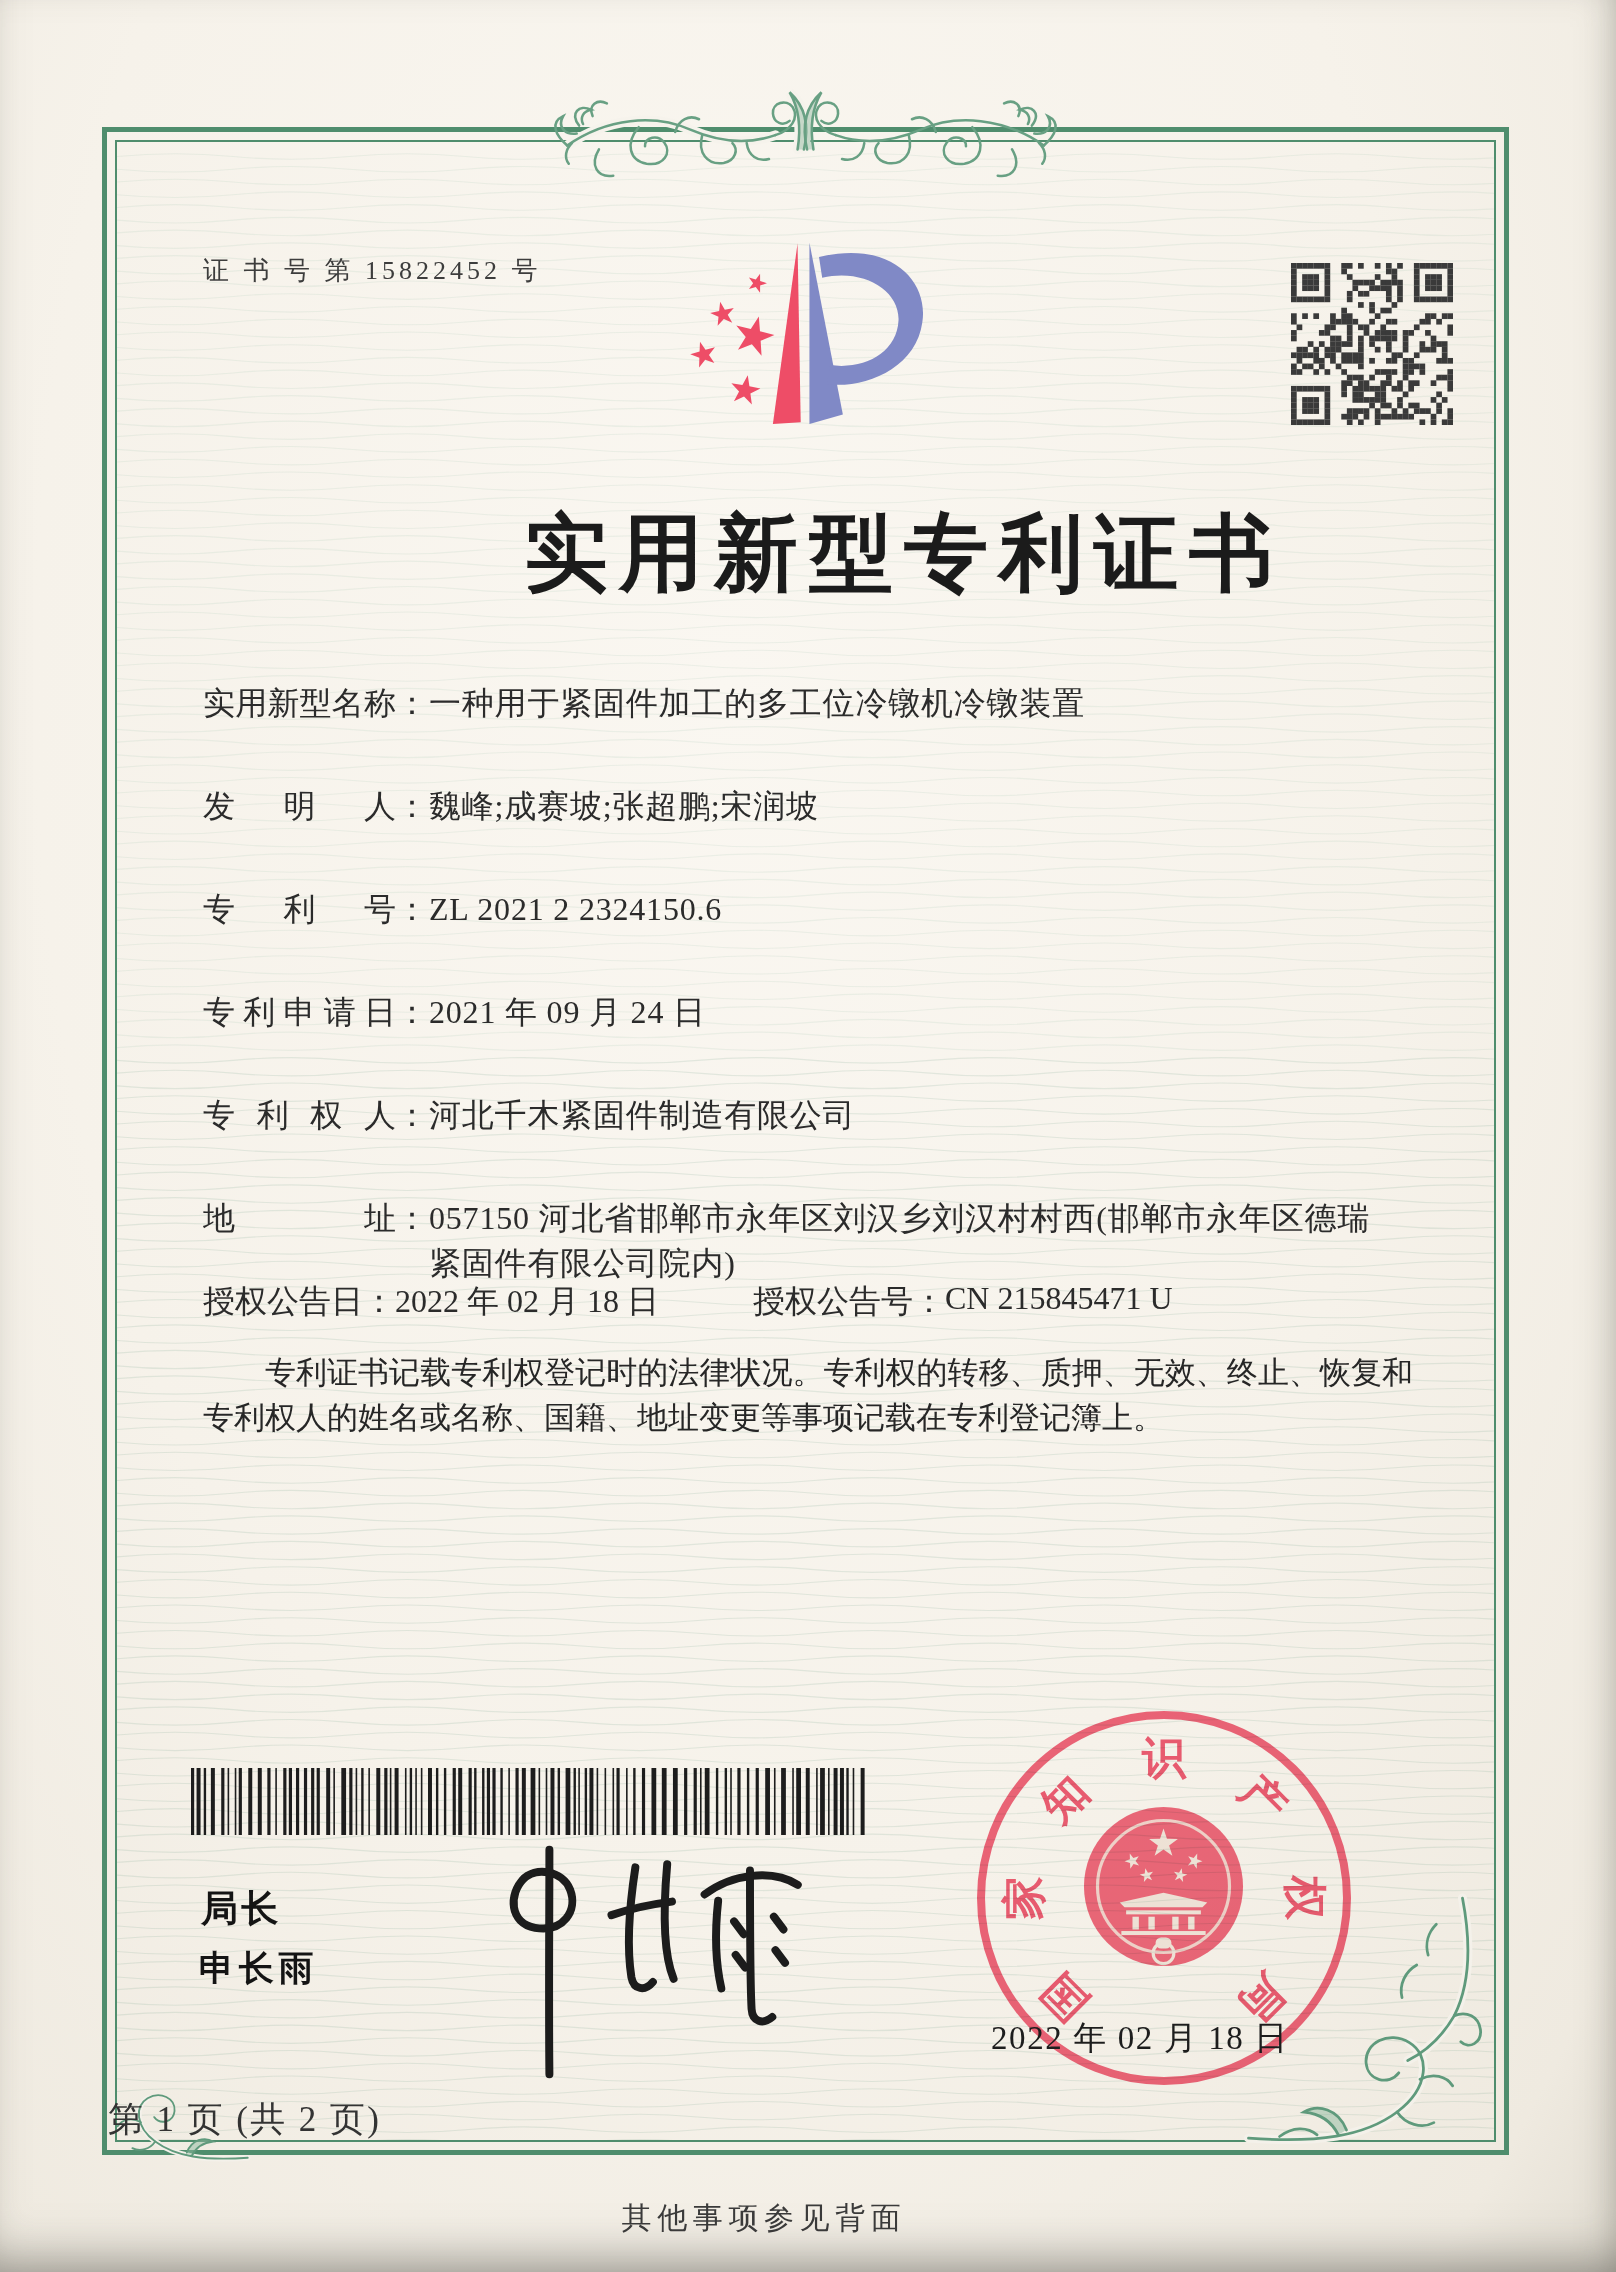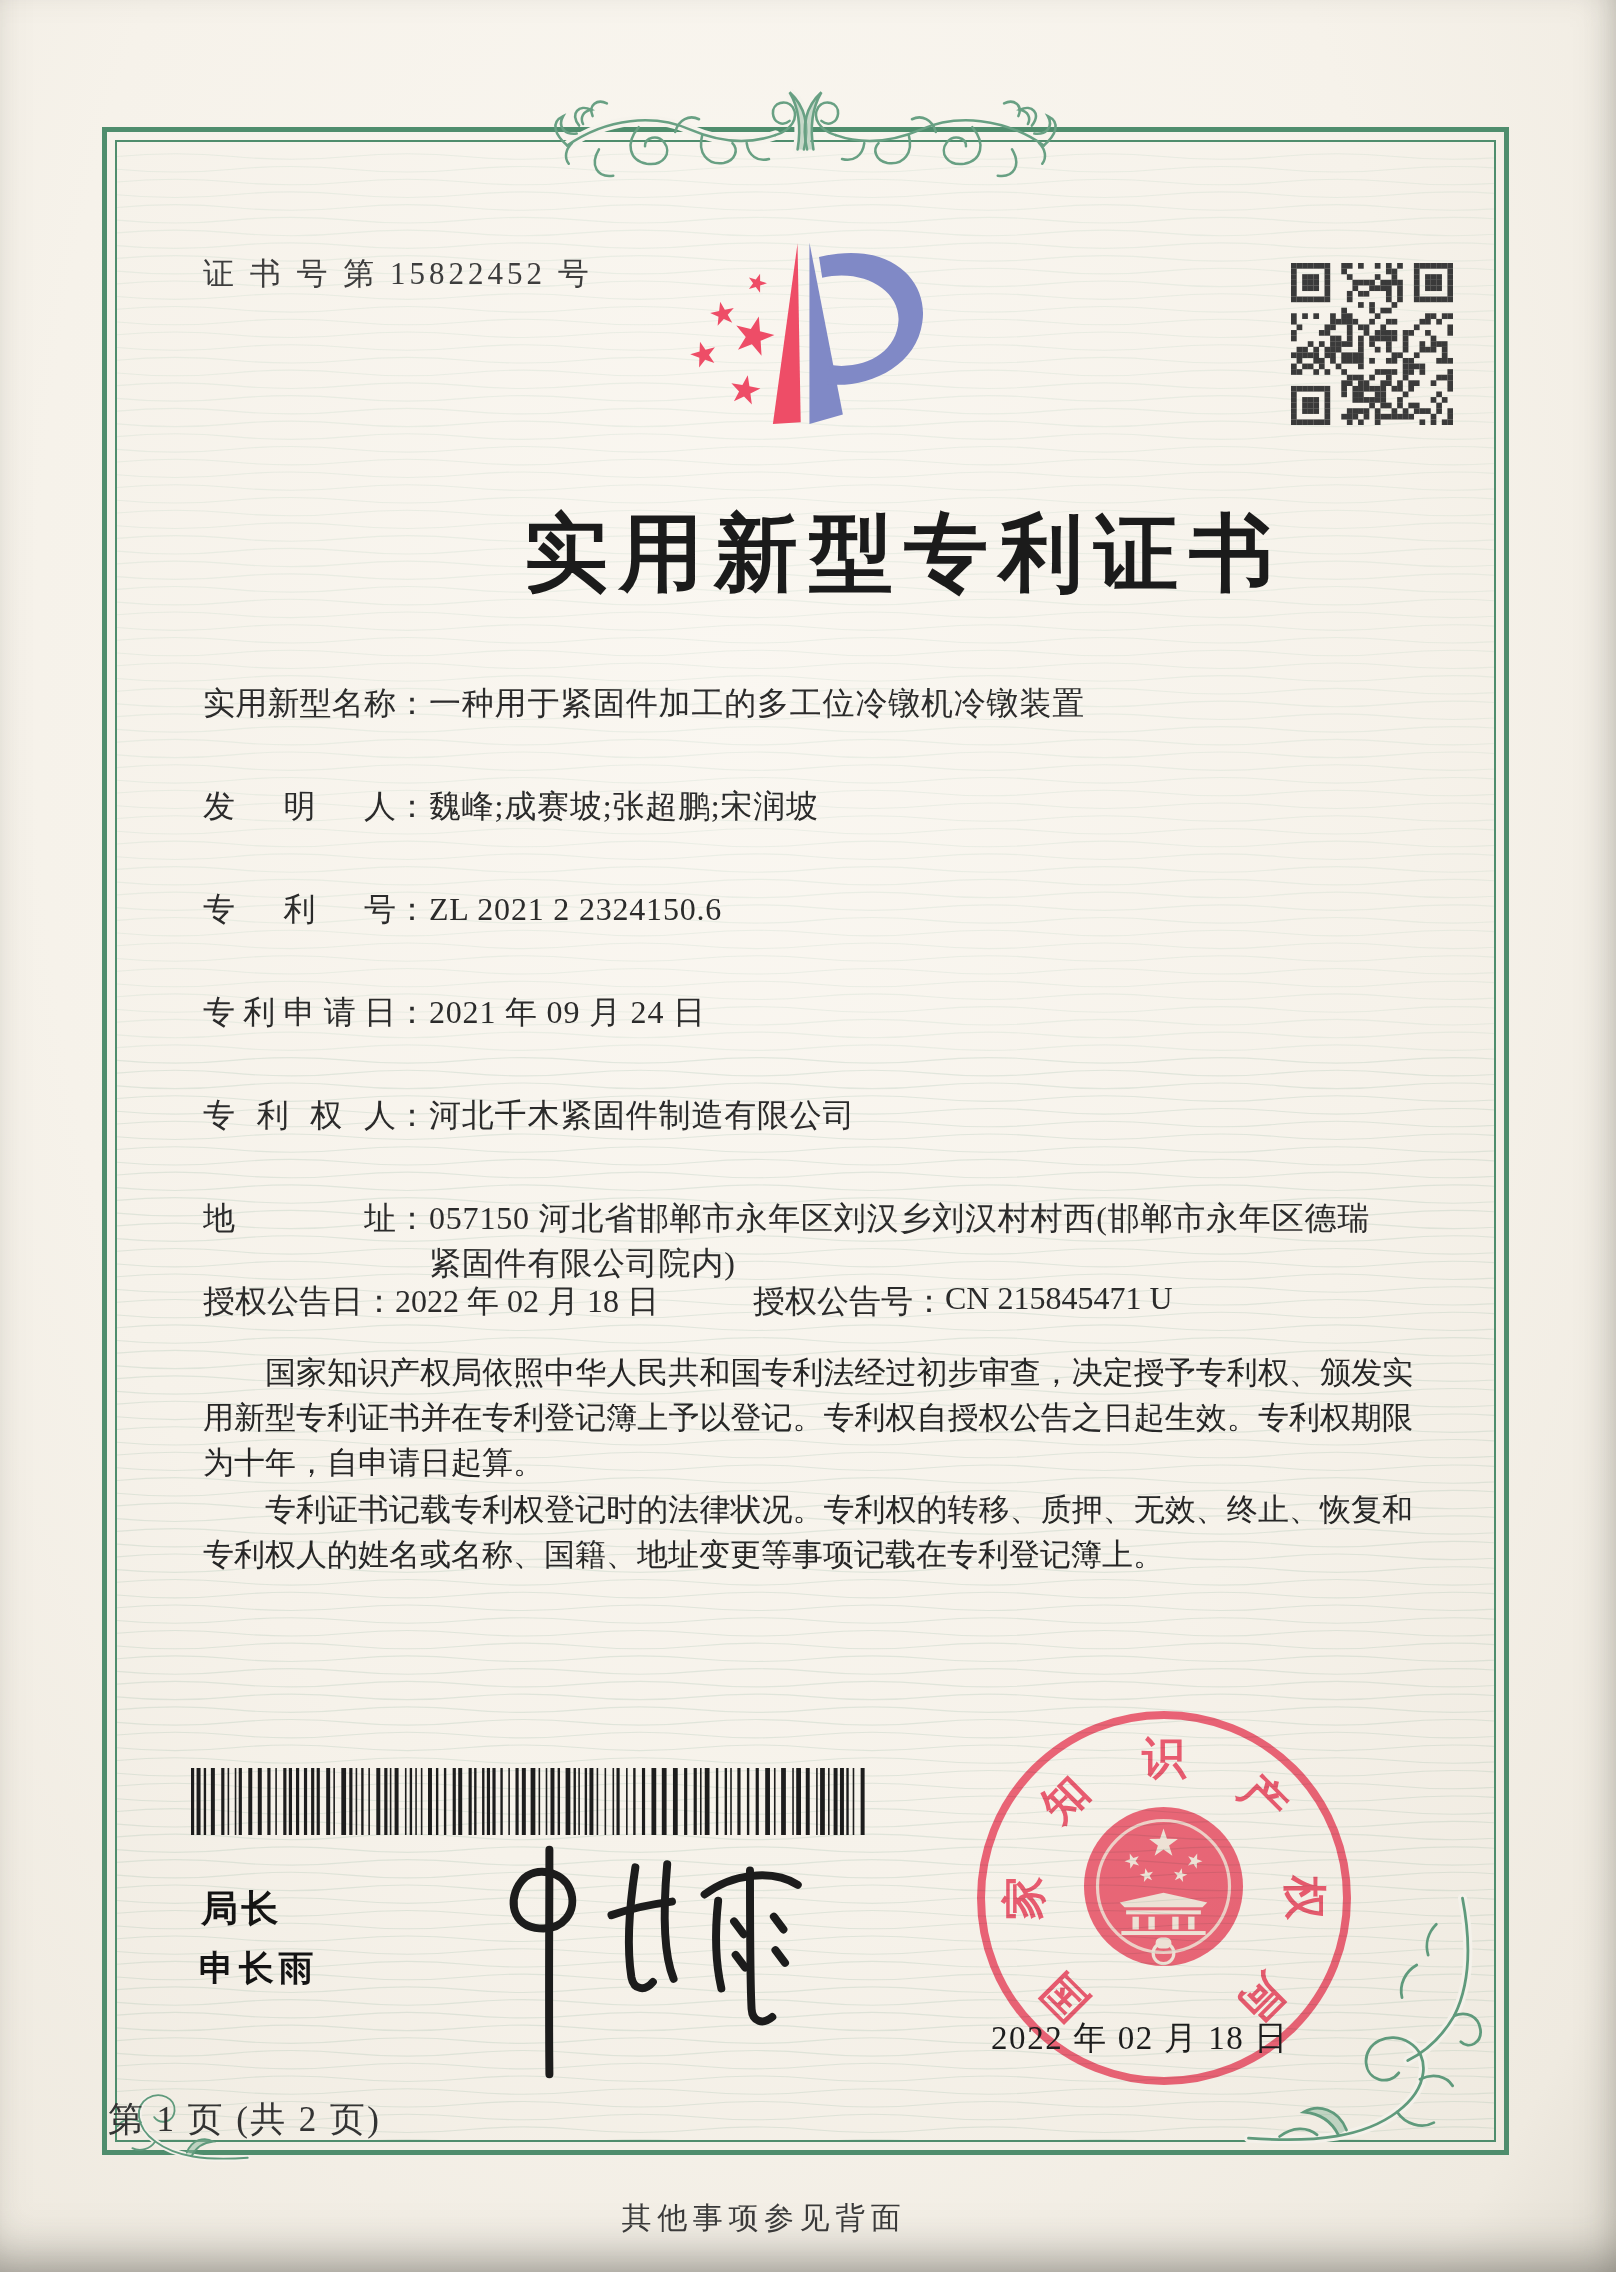--- a/index.html
+++ b/index.html
@@ -23,21 +23,21 @@
   .frame-outer{
     position:absolute;left:102px;top:127px;width:1407px;height:2028px;
     border:5.6px solid var(--green);box-sizing:border-box;
   }
   .frame-inner{
     position:absolute;left:8px;top:8px;right:8px;bottom:8px;
     border:2.4px solid var(--green);box-sizing:border-box;overflow:hidden;
   }
   #waves{position:absolute;left:0;top:0;}
   
-  .cert-no{position:absolute;left:203px;top:253px;font-size:31px;letter-spacing:4px;color:#3d3d3d;}
+  .cert-no{position:absolute;left:203px;top:253px;font-size:26px;letter-spacing:4px;color:#3d3d3d;}
   .logo{position:absolute;left:660px;top:201px;width:318px;height:271px;}
   .qr{position:absolute;left:1291px;top:263px;width:162px;height:162px;}
   .title{
     position:absolute;left:102px;top:497px;width:1604px;text-align:center;
     font-size:84px;font-weight:700;letter-spacing:11px;color:#1b1b1b;
   }
   
   .fields{position:absolute;left:203px;top:686px;width:1273px;font-size:32px;color:#2b2b2b;}
   .frow{display:flex;align-items:flex-start;margin-bottom:68px;line-height:35px;}
   .frow.addr{margin-bottom:14px;}
@@ -735,21 +735,20 @@
       <span>2022 年 02 月 18 日</span>
     </div>
     <div class="auth-pair second">
       <span>授权公告号</span>
         <span>：</span>
       <span>CN 215845471 U</span>
     </div>
   </div>
 
   <div class="body-text">
-    <p>国家知识产权局依照中华人民共和国专利法经过初步审查，决定授予专利权、颁发实用新型专利证书并在专利登记簿上予以登记。专利权自授权公告之日起生效。专利权期限为十年，自申请日起算。</p>
     <p>专利证书记载专利权登记时的法律状况。专利权的转移、质押、无效、终止、恢复和专利权人的姓名或名称、国籍、地址变更等事项记载在专利登记簿上。</p>
   </div>
 
   <svg class="barcode" id="barcode" viewBox="0 0 850 84" preserveAspectRatio="none">
       <rect x="0" y="0" width="4" height="84" fill="#1d1d1d"></rect>
       <rect x="7" y="0" width="5" height="84" fill="#1d1d1d"></rect>
       <rect x="16" y="0" width="3" height="84" fill="#1d1d1d"></rect>
       <rect x="25" y="0" width="5" height="84" fill="#1d1d1d"></rect>
       <rect x="38" y="0" width="4" height="84" fill="#1d1d1d"></rect>
       <rect x="46" y="0" width="2" height="84" fill="#1d1d1d"></rect>

